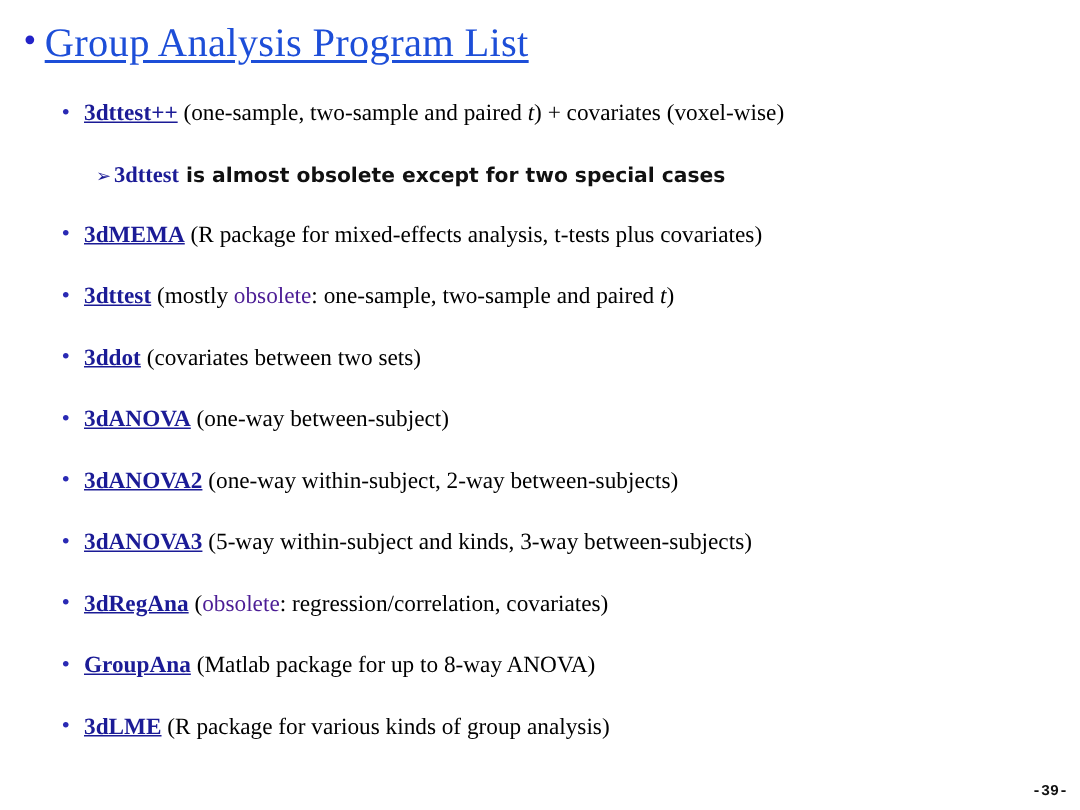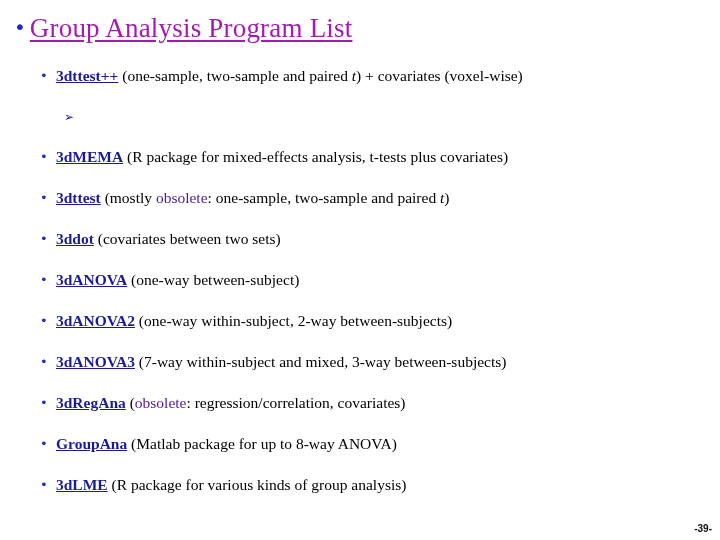--- a/index.html
+++ b/index.html
@@ -25,21 +25,21 @@
     align-items: flex-start;
   }
   .slide-title .title-bullet {
     color: #2323c8;
     font-size: 20px;
     line-height: 30px;
     margin-right: 4px;
     font-family: "DejaVu Sans", sans-serif;
   }
   .slide-title .title-text {
-    color: #a21caf;
+    color: #1d4ed8;
     font-size: 27px;
     line-height: 32px;
     font-weight: normal;
     text-decoration: underline;
     text-underline-offset: 3px;
     white-space: nowrap;
     letter-spacing: .2px;
   }
 
   
@@ -105,21 +105,21 @@
     font-size: 13.5px;
   }
 
   
   .page-number {
     position: absolute;
     right: 8px;
     bottom: 6px;
     font-size: 10px;
     color: #111111;
-    font-family: Liberation Sans, sans-serif;
+    font-family: Liberation Mono, monospace;
     font-weight: bold;
   }
 
   
   .r0  { position:absolute; top:   4px; left:0; right:0; }
   .rS  { position:absolute; top:  45px; left:0; right:0; }
   .r1  { position:absolute; top:  85px; left:0; right:0; }
   .r2  { position:absolute; top: 126px; left:0; right:0; }
   .r3  { position:absolute; top: 167px; left:0; right:0; }
   .r4  { position:absolute; top: 208px; left:0; right:0; }
@@ -132,25 +132,25 @@
 </head>
 <body>
 
 <div class="slide-title">
   <span class="title-bullet">•</span>
   <span class="title-text">Group Analysis Program List</span>
 </div>
 
 <div class="bullets" id="bullet-list">
     <div class="bullet-row r0"><span class="dot">•</span><span class="prog">3dttest++</span><span class="desc"> (</span><span class="desc u">one-sample</span><span class="desc">, </span><span class="desc u">two-sample</span><span class="desc"> and </span><span class="desc u">paired </span><span class="desc u it">t</span><span class="desc">) + covariates (voxel-wise)</span></div>
-    <div class="sub-row rS"><span class="arrow">➢</span></div>
+    <div class="sub-row rS"><span class="arrow">➢</span><span class="sub-body"><span class="sub-prog">3dttest</span><span class="sub-text"> is almost obsolete except for two special cases</span></span></div>
     <div class="bullet-row r1"><span class="dot">•</span><span class="prog">3dMEMA</span><span class="desc"> (R package for mixed-effects analysis, t-tests plus covariates)</span></div>
     <div class="bullet-row r2"><span class="dot">•</span><span class="prog">3dttest</span><span class="desc">  (mostly </span><span class="red">obsolete</span><span class="desc">: </span><span class="desc u">one-sample</span><span class="desc">, </span><span class="desc u">two-sample</span><span class="desc"> and </span><span class="desc u">paired </span><span class="desc u it">t</span><span class="desc">)</span></div>
     <div class="bullet-row r3"><span class="dot">•</span><span class="prog">3ddot</span><span class="desc">  (</span><span class="desc u">covariates between two sets</span><span class="desc">)</span></div>
     <div class="bullet-row r4"><span class="dot">•</span><span class="prog">3dANOVA</span><span class="desc"> (one-way between-subject)</span></div>
     <div class="bullet-row r5"><span class="dot">•</span><span class="prog">3dANOVA2</span><span class="desc"> (</span><span class="desc u">one-way within-subject</span><span class="desc">, 2-way between-subjects)</span></div>
-    <div class="bullet-row r6"><span class="dot">•</span><span class="prog">3dANOVA3</span><span class="desc"> (</span><span class="desc u">7-way within-subject</span><span class="desc"> and </span><span class="desc u">mixed</span><span class="desc">, 3-way between-subjects)</span></div>
+    <div class="bullet-row r6"><span class="dot">•</span><span class="prog">3dANOVA3</span><span class="desc"> (</span><span class="desc u">5-way within-subject</span><span class="desc"> and </span><span class="desc u">kinds</span><span class="desc">, 3-way between-subjects)</span></div>
     <div class="bullet-row r7"><span class="dot">•</span><span class="prog">3dRegAna</span><span class="desc"> (</span><span class="red">obsolete</span><span class="desc">: regression/correlation, covariates)</span></div>
     <div class="bullet-row r8"><span class="dot">•</span><span class="prog">GroupAna</span><span class="desc"> (Matlab package for up to 8-way ANOVA)</span></div>
     <div class="bullet-row r9"><span class="dot">•</span><span class="prog">3dLME</span><span class="desc"> (R package for various kinds of group analysis)</span></div>
   </div>
 
 <div class="page-number">-39-</div>
 
 </body></html>

